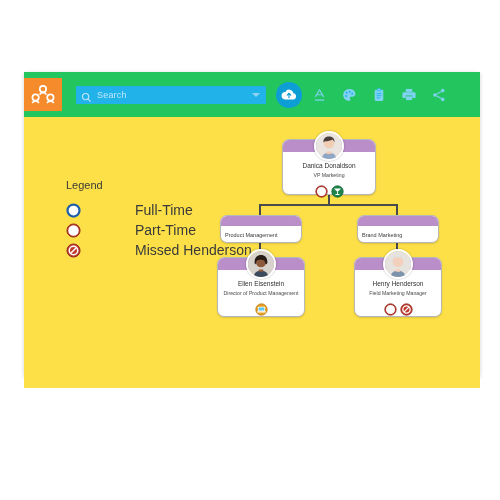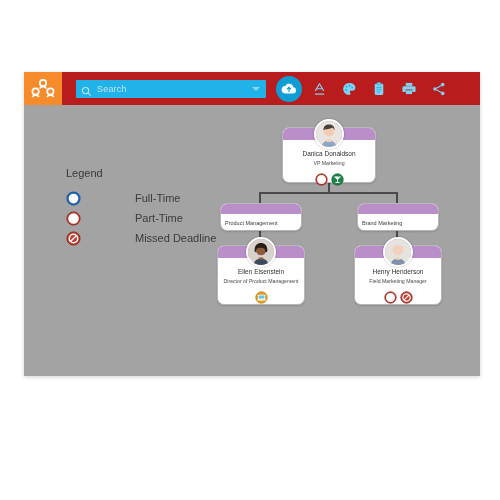--- a/index.html
+++ b/index.html
@@ -14,22 +14,22 @@
     left: 24px; top: 72px;
     width: 456px; height: 304px;
     background: #ffffff;
     box-shadow: 0 1px 4px rgba(0,0,0,0.18);
   }
 
   
   .toolbar {
     position: relative;
     display: flex; align-items: center;
-    height: 33px;
-    background: #b91c1c;
+    height: 45px;
+    background: #22c55e;
   }
   .logo {
     width: 38px; height: 33px;
     background: #f68b2c;
     display: flex; align-items: center; justify-content: center;
     flex: none;
   }
   .logo svg { display: block; }
 
   .search-wrap {
@@ -59,29 +59,29 @@
   .tbtn {
     position: relative;
     width: 26px; height: 26px;
     display: flex; align-items: center; justify-content: center;
     margin: 0 2px;
   }
   .tbtn.active { background: #0e9ed6; border-radius: 50%; }
   .tbtn svg { display: block; }
 
   
-  .canvas { position: relative; width: 100%; height: 271px; background: #a3a3a3; }
+  .canvas { position: relative; width: 100%; height: 271px; background: #fde047; }
 
   
   .legend { position: absolute; left: 42px; top: 62px; }
   .legend-title { font-size: 11px; color: #3a3a3a; margin-bottom: 9px; }
   .legend-row { display: flex; align-items: center; height: 20px; }
   .legend-row .lg-ico { width: 15px; height: 15px; flex: none; }
   .legend-row .lg-label {
-    margin-left: 9px; font-size: 11px; color: #3a3a3a; padding-left: 45px;
+    margin-left: 9px; font-size: 14px; color: #3a3a3a; padding-left: 45px;
   }
 
   
   .chart { position: absolute; left: 190px; top: 10px; width: 230px; height: 250px; }
 
   .node {
     position: absolute;
     background: #ffffff;
     border: 1px solid #b7b7b7;
     border-radius: 7px;
@@ -247,21 +247,21 @@
 
 
       <div class="legend-row">
         <span class="lg-ico">
           <svg width="15" height="15" viewBox="0 0 16 16">
             <circle cx="8" cy="8" r="7" fill="#c0392b" stroke="#8e2a20" stroke-width="1"></circle>
             <circle cx="8" cy="8" r="4.5" fill="none" stroke="#fff" stroke-width="1.6"></circle>
             <line x1="4.8" y1="11.2" x2="11.2" y2="4.8" stroke="#fff" stroke-width="1.6"></line>
           </svg>
         </span>
-        <span class="lg-label">Missed Deadline</span>
+        <span class="lg-label">Missed Henderson</span>
       </div>
     </div>
 
     <div class="chart">
 
       <div class="conn" style="left:114px; top:66px; width:1.6px; height:12px;"></div>
       <div class="conn" style="left:45px; top:77px; width:139px; height:1.6px;"></div>
       <div class="conn" style="left:45px; top:77px; width:1.6px; height:11px;"></div>
       <div class="conn" style="left:182px; top:77px; width:1.6px; height:11px;"></div>
       <div class="conn" style="left:45px; top:114px; width:1.6px; height:16px;"></div>

